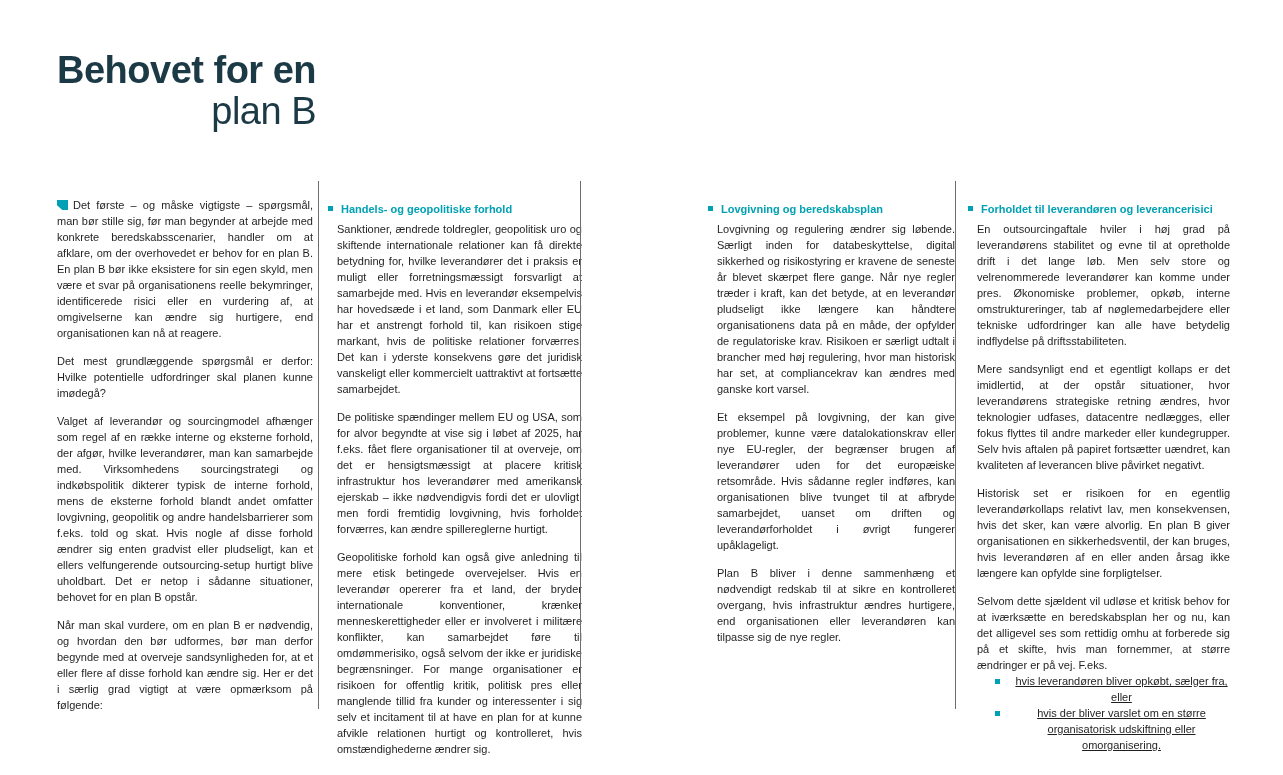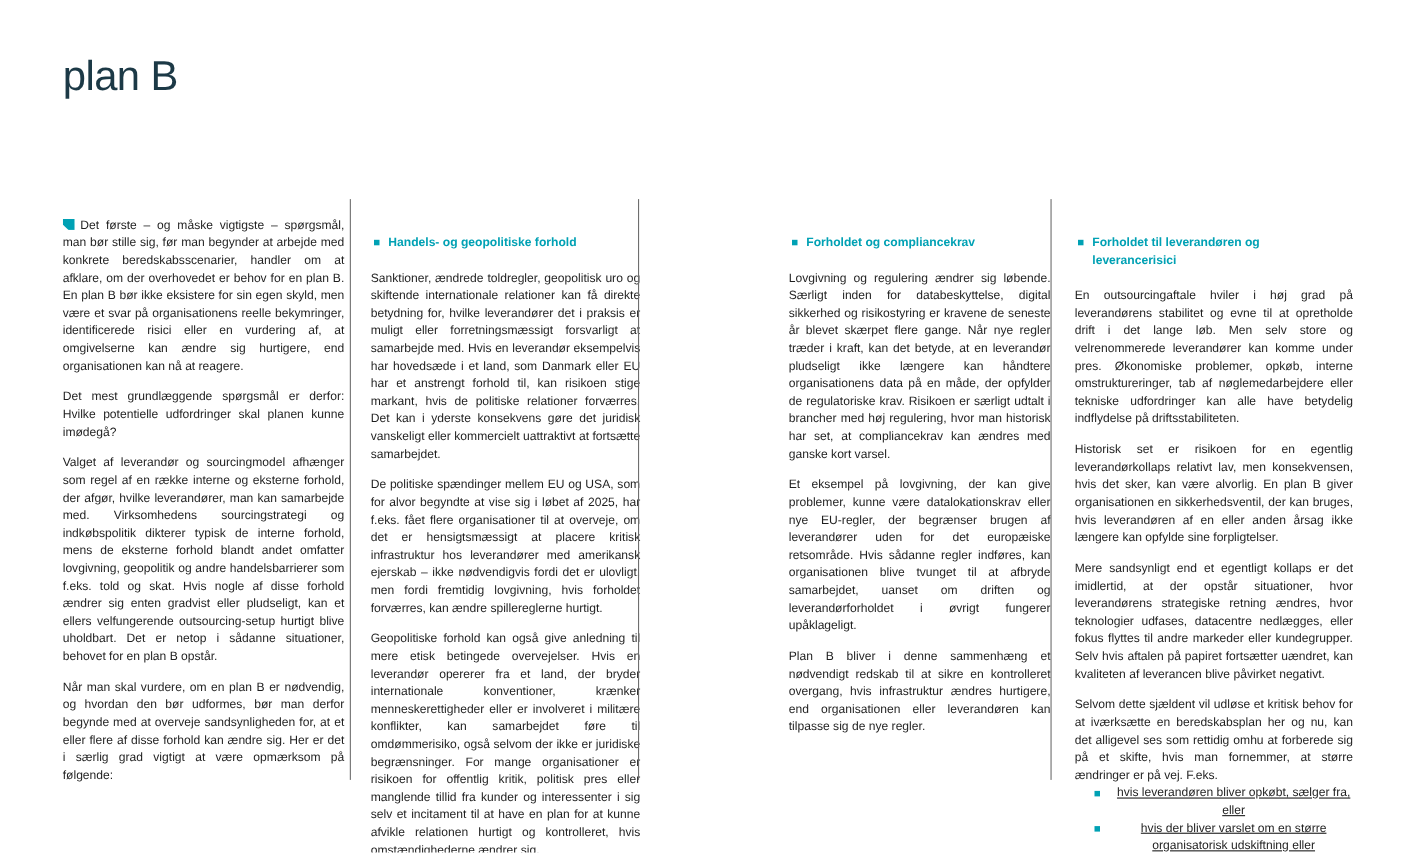--- a/index.html
+++ b/index.html
@@ -17,21 +17,21 @@
     color:var(--body-text);
     position:relative;
     overflow:hidden;
   }
   .page-title{
     position:absolute;left:57px;top:50px;
     color:var(--title-dark);
     font-size:38px;line-height:41px;letter-spacing:-0.5px;
   }
   .page-title .t1{display:block;font-weight:700;}
-  .page-title .t2{display:block;font-weight:400;}
+  .page-title .t2{display:block;font-weight:400;text-align:right;}
 
   .col{
     position:absolute;top:197px;
     font-size:11px;line-height:16px;
     text-align:justify;
   }
   .col p{margin:0 0 12px 0;}
   .col p:last-child{margin-bottom:4px;}
 
   .col-intro{left:57px;width:256px;}
@@ -45,21 +45,21 @@
   }
   .divider.d1{left:318px;}
   .divider.d2{left:580px;}
   .divider.d3{left:955px;}
 
   .sec-h{
     position:relative;
     font-size:11px;line-height:16px;font-weight:700;
     color:var(--accent-teal);
     text-align:left;
-    margin:16px;
+    margin:4px;
   }
   .sq{
     position:absolute;left:-13px;top:5px;
     width:5px;height:5px;background:var(--accent-teal);
     display:block;
   }
   .quote-icon{
     display:inline-block;
     width:11px;height:10px;
     background:var(--accent-teal);
@@ -77,20 +77,21 @@
   .sq-li{
     position:absolute;left:-18px;top:6px;
     width:5px;height:5px;background:var(--accent-teal);
     display:block;
   }
 </style>
 </head>
 <body>
 
 <h1 class="page-title">
+  <span class="t1">Behovet for en</span>
   <span class="t2">plan B</span>
 </h1>
 
 <section class="col col-intro">
   <p><span class="quote-icon"></span><span>Det første – og måske vigtigste – spørgsmål, man bør stille sig, før man begynder at arbejde med konkrete beredskabsscenarier, handler om at afklare, om der overhovedet er behov for en plan B. En plan B bør ikke eksistere for sin egen skyld, men være et svar på organisationens reelle bekymringer, identificerede risici eller en vurdering af, at omgivelserne kan ændre sig hurtigere, end organisationen kan nå at reagere.</span></p>
   <p>Det mest grundlæggende spørgsmål er derfor: Hvilke potentielle udfordringer skal planen kunne imødegå?</p>
   <p>Valget af leverandør og sourcingmodel afhænger som regel af en række interne og eksterne forhold, der afgør, hvilke leverandører, man kan samarbejde med. Virksomhedens sourcingstrategi og indkøbspolitik dikterer typisk de interne forhold, mens de eksterne forhold blandt andet omfatter lovgivning, geopolitik og andre handelsbarrierer som f.eks. told og skat. Hvis nogle af disse forhold ændrer sig enten gradvist eller pludseligt, kan et ellers velfungerende outsourcing-setup hurtigt blive uholdbart. Det er netop i sådanne situationer, behovet for en plan B opstår.</p>
   <p>Når man skal vurdere, om en plan B er nødvendig, og hvordan den bør udformes, bør man derfor begynde med at overveje sandsynligheden for, at et eller flere af disse forhold kan ændre sig. Her er det i særlig grad vigtigt at være opmærksom på følgende:</p>
 </section>
 
@@ -104,35 +105,35 @@
   <p>Sanktioner, ændrede toldregler, geopolitisk uro og skiftende internationale relationer kan få direkte betydning for, hvilke leverandører det i praksis er muligt eller forretningsmæssigt forsvarligt at samarbejde med. Hvis en leverandør eksempelvis har hovedsæde i et land, som Danmark eller EU har et anstrengt forhold til, kan risikoen stige markant, hvis de politiske relationer forværres. Det kan i yderste konsekvens gøre det juridisk vanskeligt eller kommercielt uattraktivt at fortsætte samarbejdet.</p>
   <p>De politiske spændinger mellem EU og USA, som for alvor begyndte at vise sig i løbet af 2025, har f.eks. fået flere organisationer til at overveje, om det er hensigtsmæssigt at placere kritisk infrastruktur hos leverandører med amerikansk ejerskab – ikke nødvendigvis fordi det er ulovligt, men fordi fremtidig lovgivning, hvis forholdet forværres, kan ændre spillereglerne hurtigt.</p>
   <p>Geopolitiske forhold kan også give anledning til mere etisk betingede overvejelser. Hvis en leverandør opererer fra et land, der bryder internationale konventioner, krænker menneskerettigheder eller er involveret i militære konflikter, kan samarbejdet føre til omdømmerisiko, også selvom der ikke er juridiske begrænsninger. For mange organisationer er risikoen for offentlig kritik, politisk pres eller manglende tillid fra kunder og interessenter i sig selv et incitament til at have en plan for at kunne afvikle relationen hurtigt og kontrolleret, hvis omstændighederne ændrer sig.</p>
 </section>
 
 <div class="divider d2"></div>
 
 <section class="col col-law">
   <h2 class="sec-h">
     <span class="sq"></span>
-    <span>Forholdet og compliancekrav</span>
+    <span>Lovgivning og beredskabsplan</span>
   </h2>
   <p>Lovgivning og regulering ændrer sig løbende. Særligt inden for databeskyttelse, digital sikkerhed og risikostyring er kravene de seneste år blevet skærpet flere gange. Når nye regler træder i kraft, kan det betyde, at en leverandør pludseligt ikke længere kan håndtere organisationens data på en måde, der opfylder de regulatoriske krav. Risikoen er særligt udtalt i brancher med høj regulering, hvor man historisk har set, at compliancekrav kan ændres med ganske kort varsel.</p>
   <p>Et eksempel på lovgivning, der kan give problemer, kunne være datalokationskrav eller nye EU-regler, der begrænser brugen af leverandører uden for det europæiske retsområde. Hvis sådanne regler indføres, kan organisationen blive tvunget til at afbryde samarbejdet, uanset om driften og leverandørforholdet i øvrigt fungerer upåklageligt.</p>
   <p>Plan B bliver i denne sammenhæng et nødvendigt redskab til at sikre en kontrolleret overgang, hvis infrastruktur ændres hurtigere, end organisationen eller leverandøren kan tilpasse sig de nye regler.</p>
 </section>
 
 <div class="divider d3"></div>
 
 <section class="col col-sup">
   <h2 class="sec-h">
     <span class="sq"></span>
     <span>Forholdet til leverandøren og leverancerisici</span>
   </h2>
   <p>En outsourcingaftale hviler i høj grad på leverandørens stabilitet og evne til at opretholde drift i det lange løb. Men selv store og velrenommerede leverandører kan komme under pres. Økonomiske problemer, opkøb, interne omstruktureringer, tab af nøglemedarbejdere eller tekniske udfordringer kan alle have betydelig indflydelse på driftsstabiliteten.</p>
+  <p>Mere sandsynligt end et egentligt kollaps er det imidlertid, at der opstår situationer, hvor leverandørens strategiske retning ændres, hvor teknologier udfases, datacentre nedlægges, eller fokus flyttes til andre markeder eller kundegrupper. Selv hvis aftalen på papiret fortsætter uændret, kan kvaliteten af leverancen blive påvirket negativt.</p>
   <p>Historisk set er risikoen for en egentlig leverandørkollaps relativt lav, men konsekvensen, hvis det sker, kan være alvorlig. En plan B giver organisationen en sikkerhedsventil, der kan bruges, hvis leverandøren af en eller anden årsag ikke længere kan opfylde sine forpligtelser.</p>
-  <p>Mere sandsynligt end et egentligt kollaps er det imidlertid, at der opstår situationer, hvor leverandørens strategiske retning ændres, hvor teknologier udfases, datacentre nedlægges, eller fokus flyttes til andre markeder eller kundegrupper. Selv hvis aftalen på papiret fortsætter uændret, kan kvaliteten af leverancen blive påvirket negativt.</p>
   <p style="margin-bottom:0;">Selvom dette sjældent vil udløse et kritisk behov for at iværksætte en beredskabsplan her og nu, kan det alligevel ses som rettidig omhu at forberede sig på et skifte, hvis man fornemmer, at større ændringer er på vej. F.eks.</p>
   <ul class="sub-list">
     <li><span class="sq-li"></span><span>hvis leverandøren bliver opkøbt, sælger fra, eller</span></li>
     <li><span class="sq-li"></span><span>hvis der bliver varslet om en større organisatorisk udskiftning eller omorganisering.</span></li>
   </ul>
 </section>
 
 </body></html>

